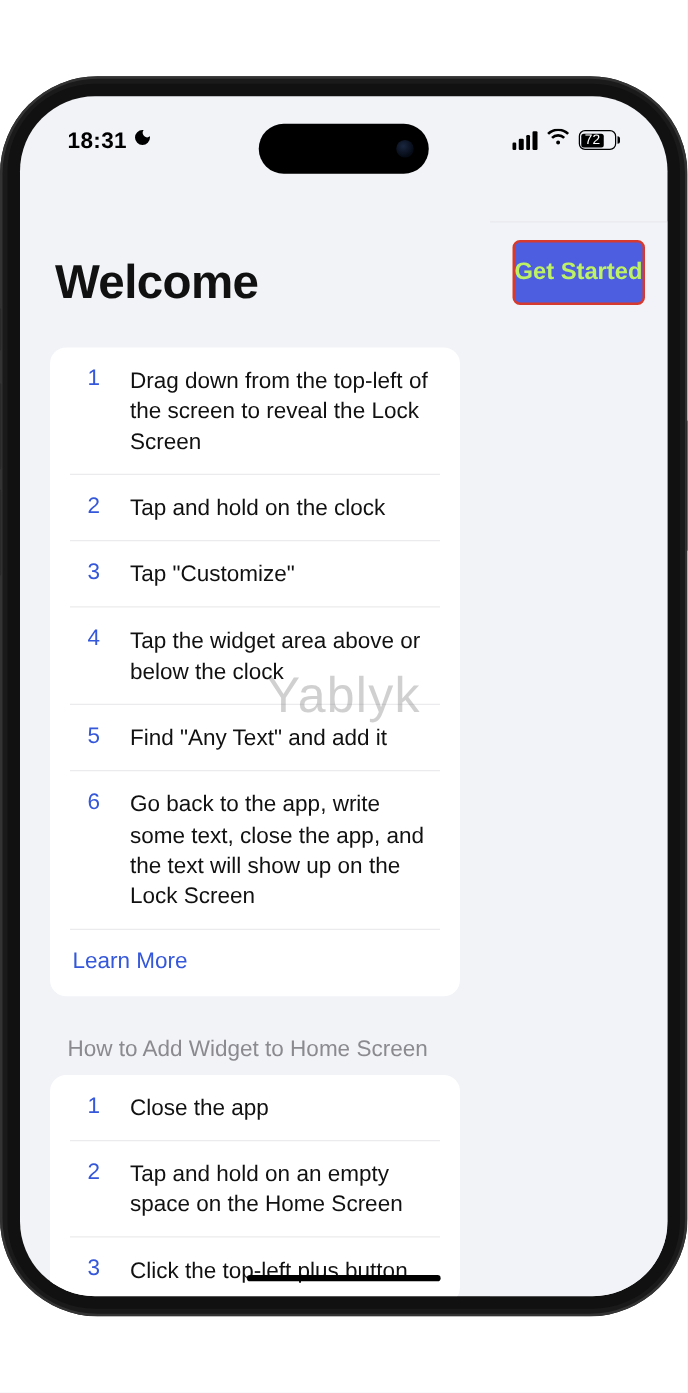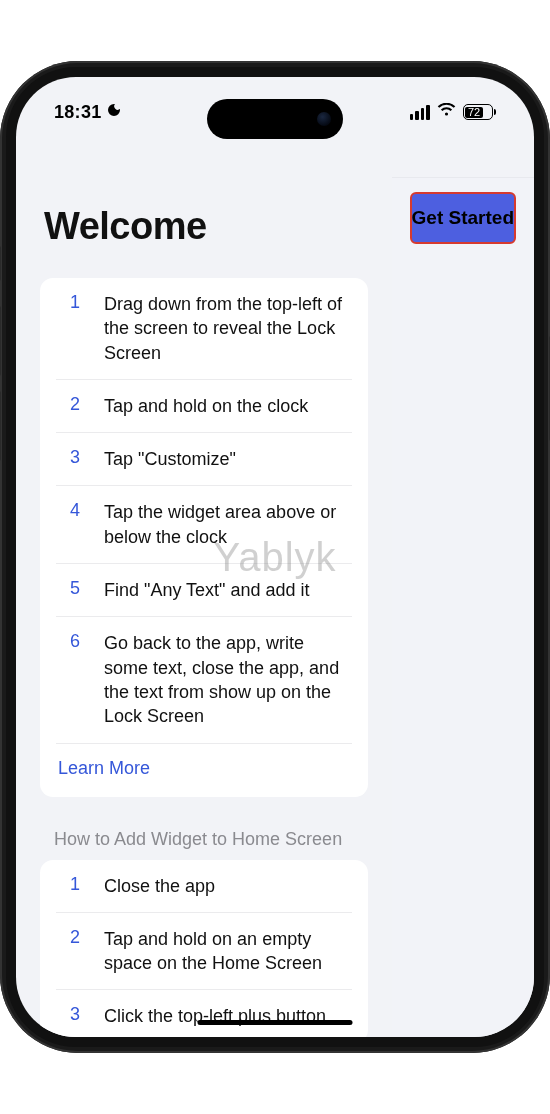--- a/index.html
+++ b/index.html
@@ -153,21 +153,21 @@
       background: rgba(242,243,247,0.92);
       border-top: 1px solid rgba(0,0,0,0.04);
       padding: 14px 18px 34px;
     }
     .cta-btn {
       width: 100%;
       height: 52px;
       background: #4d5fe0;
       border: 2px solid #d63a2f;
       border-radius: 6px;
-      color: #000000;
+      color: #bef264;
       font-weight: 700;
       font-size: 19px;
       cursor: pointer;
     }
     .home-indicator {
       position: absolute;
       bottom: 12px;
       left: 50%;
       transform: translateX(-50%);
       width: 155px;
@@ -245,21 +245,21 @@
             <div class="step-row">
               <span class="step-num">4</span>
               <span class="step-text">Tap the widget area above or below the clock</span>
             </div>
             <div class="step-row">
               <span class="step-num">5</span>
               <span class="step-text">Find "Any Text" and add it</span>
             </div>
             <div class="step-row">
               <span class="step-num">6</span>
-              <span class="step-text">Go back to the app, write some text, close the app, and the text from show up on the Lock Screen</span>
+              <span class="step-text">Go back to the app, write some text, close the app, and the text will show up on the Lock Screen</span>
             </div>
             <a href="#" class="learn-more">Learn More</a>
           </div>
 
           <div class="section-header">How to Add Widget to Home Screen</div>
           <div class="card second">
             <div class="step-row">
               <span class="step-num">1</span>
               <span class="step-text">Close the app</span>
             </div>

